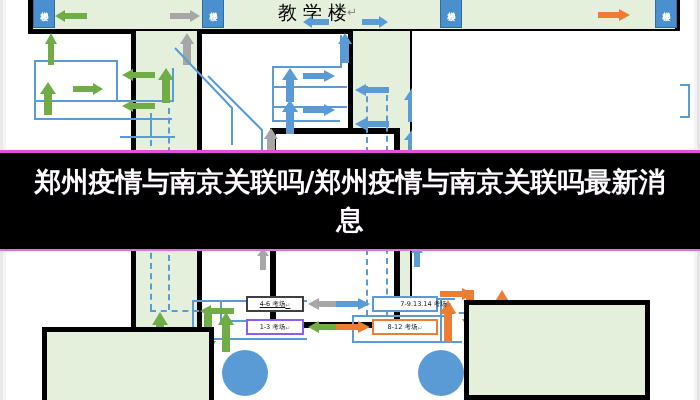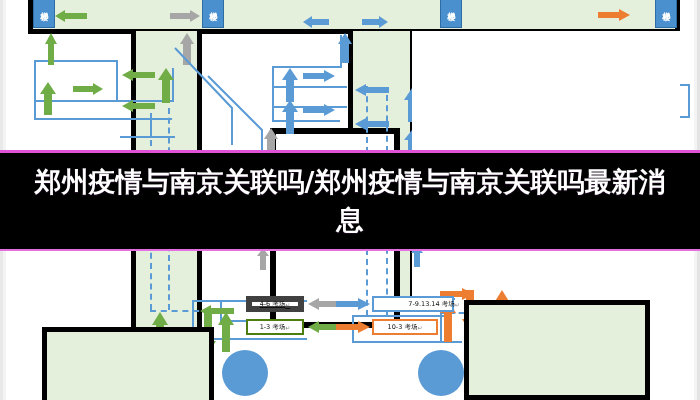--- a/index.html
+++ b/index.html
@@ -64,22 +64,22 @@
   .cr{color:#8a8a8a;font-size:12px;vertical-align:top;}
 
   
   .chip{
     position:absolute;box-sizing:border-box;background:#ffffff;
     font-size:6.5px;line-height:7px;text-align:center;color:#111;
     display:flex;align-items:center;justify-content:center;
     font-family:"DejaVu Sans","Liberation Sans",sans-serif;
     white-space:nowrap;
   }
-  .chip-gray{border:6px solid #404040;text-decoration:underline;}
-  .chip-green{border:2px solid #4d7c0f;justify-content:center;}
+  .chip-gray{border:2px solid #404040;text-decoration:underline;}
+  .chip-green{border:2px solid #8b5cf6;justify-content:center;}
   .chip-blue{border:2px solid #5b9bd5;}
   .chip-orange{border:2px solid #ed7d31;}
 
   
   .temp-box{
     position:absolute;box-sizing:border-box;
     background:#ffffff;border:5px solid #000;
     display:flex;align-items:center;justify-content:center;
     font-size:17px;color:#000;
     font-family:"DejaVu Sans","Liberation Sans",sans-serif;
@@ -123,20 +123,23 @@
 
 <div id="stage">
 
   <div class="edge-strip edge-left"></div>
   <div class="edge-strip edge-left2"></div>
   <div class="edge-strip edge-right"></div>
   <div class="edge-strip edge-right2"></div>
 
   <div class="blk green-room" style="left:28px;top:-6px;width:652px;height:40px;"></div>
 
+  <div class="lbl lbl-top" style="left:278px;top:2px;width:150px;">
+    <span>教 学 楼</span><span class="cr">↵</span>
+  </div>
 
   <div class="arrow ar-h" style="left:55px;top:10px;width:32px;">
     <i class="shaft" style="left:9px;width:23px;background:#70ad47;"></i>
     <i class="head" style="left:0;border-right:10px solid #70ad47;"></i>
   </div>
   <div class="arrow ar-h" style="left:170px;top:10px;width:30px;">
     <i class="shaft" style="left:0;width:21px;background:#a6a6a6;"></i>
     <i class="head" style="left:20px;border-left:10px solid #a6a6a6;"></i>
   </div>
   <div class="arrow ar-h" style="left:303px;top:16px;width:26px;">
@@ -406,26 +409,26 @@
   </div>
 
   <div class="chip chip-gray" style="left:246px;top:296px;width:58px;height:16px;">
     <span>4-6 考场</span>
       <span class="cr" style="font-size:6px;">↵</span>
   </div>
   <div class="chip chip-green" style="left:246px;top:319px;width:58px;height:16px;">
     <span>1-3 考场</span>
       <span class="cr" style="font-size:6px;">↵</span>
   </div>
-  <div class="chip chip-blue" style="left:372px;top:296px;width:82px;height:16px;padding-left:42px;">
+  <div class="chip chip-blue" style="left:372px;top:296px;width:66px;height:16px;padding-left:42px;">
     <span>7-9.13.14 考场</span>
       <span class="cr" style="font-size:6px;">↵</span>
   </div>
   <div class="chip chip-orange" style="left:372px;top:319px;width:66px;height:16px;">
-    <span>10-3 考场</span>
+    <span>8-12 考场</span>
       <span class="cr" style="font-size:6px;">↵</span>
   </div>
 
   <div class="arrow ar-h" style="left:308px;top:298px;width:34px;">
     <i class="shaft" style="left:11px;width:23px;background:#a6a6a6;"></i>
     <i class="head" style="left:0;border-right:11px solid #a6a6a6;"></i>
   </div>
   <div class="arrow ar-h" style="left:308px;top:321px;width:34px;">
     <i class="shaft" style="left:11px;width:23px;background:#70ad47;"></i>
     <i class="head" style="left:0;border-right:11px solid #70ad47;"></i>

